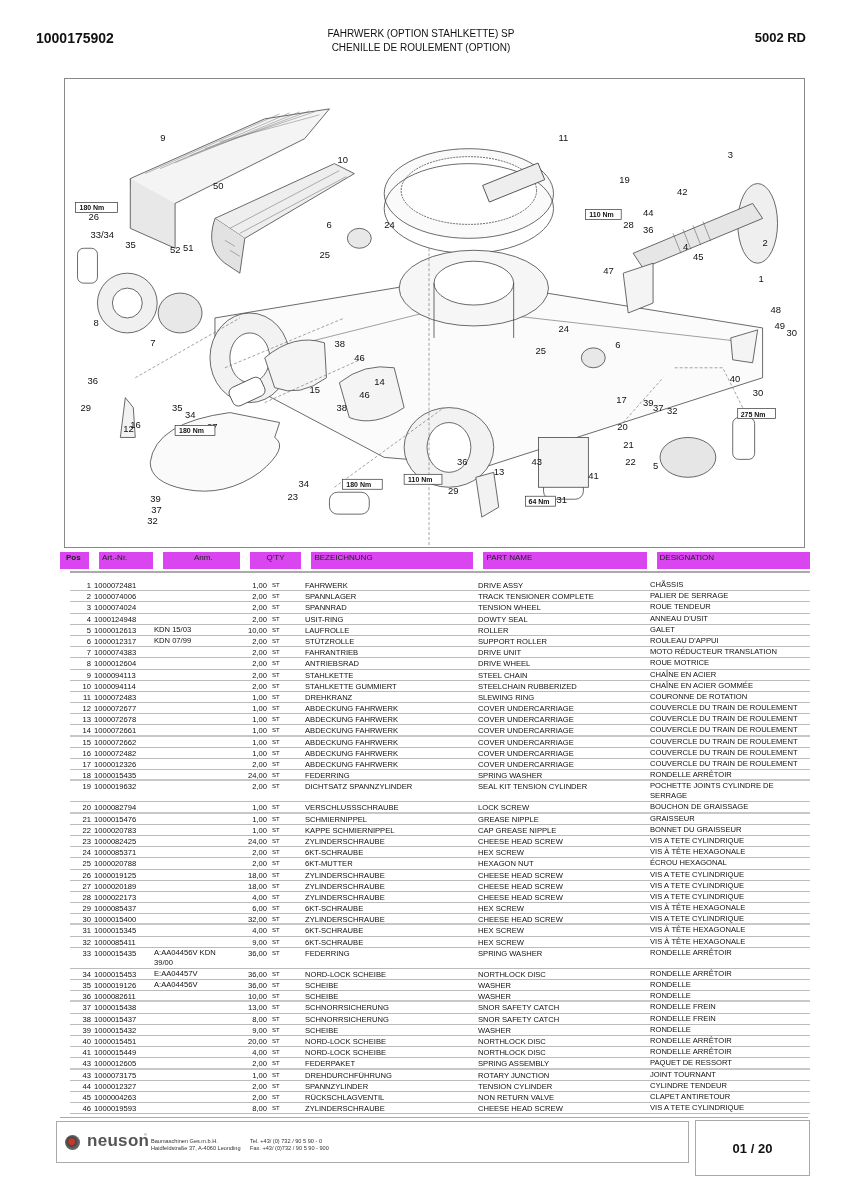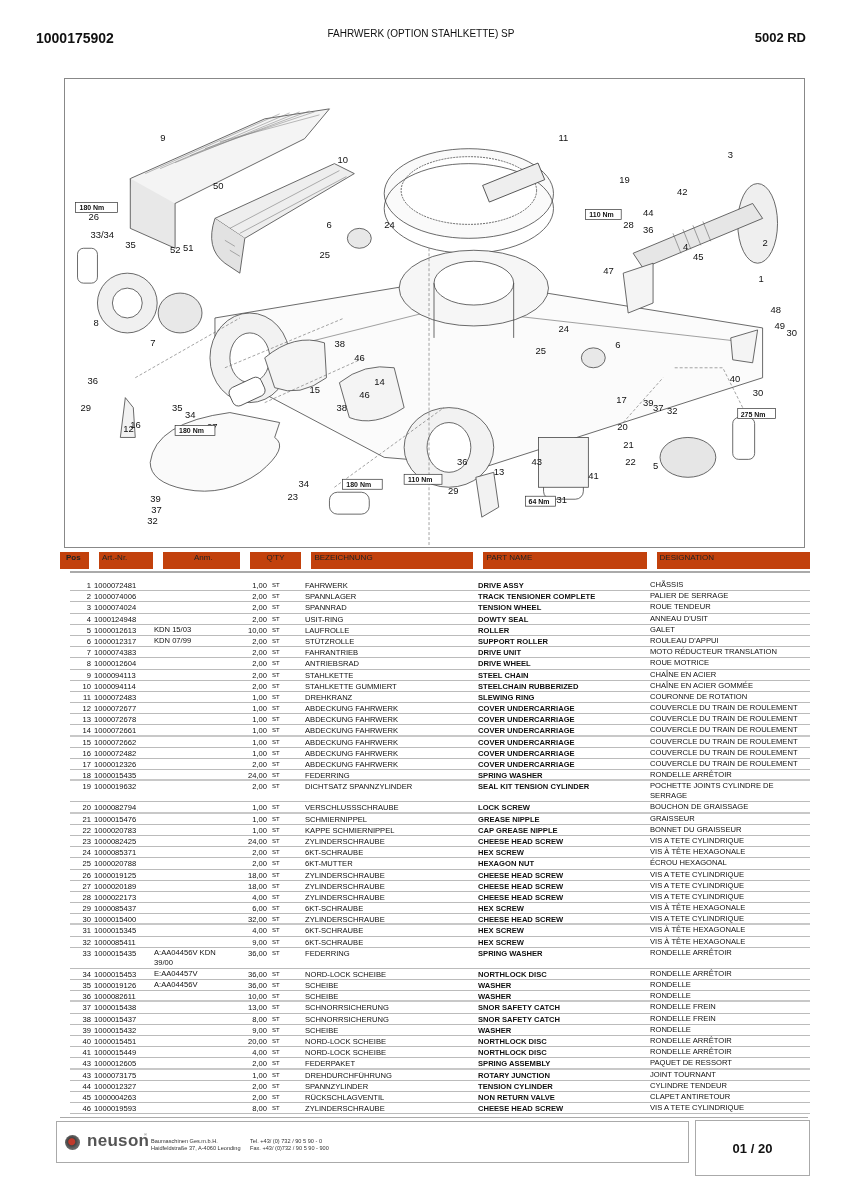--- a/index.html
+++ b/index.html
@@ -10,58 +10,59 @@
   .hdr-right { position: absolute; right: 36px; top: 30px; font-size: 13px; font-weight: bold; }
   .hdr-center { position: absolute; left: 0; right: 0; top: 27px; text-align: center; font-size: 10px; line-height: 13.5px; }
 
   .diagram { position: absolute; left: 64px; top: 78px; width: 741px; height: 470px; border: 1px solid #888; background: #fff; }
   .diagram svg { width: 100%; height: 100%; display: block; }
   .callout { font-family: "Liberation Sans", sans-serif; font-size: 9.5px; fill: #111; }
   .torque { font-family: "Liberation Sans", sans-serif; font-size: 7px; font-weight: bold; fill: #111; }
 
   .parts-table { position: absolute; left: 60px; top: 555px; width: 760px; font-size: 7.6px; }
   .thead { display: flex; height: 11px; align-items: center; }
-  .th { background: #c2410c; height: 17px; line-height: 11px; padding-left: 3px; margin-right: 10px; color: #222; font-size: 8px; }
+  .th { background: #d946ef; height: 17px; line-height: 11px; padding-left: 3px; margin-right: 10px; color: #222; font-size: 8px; }
   .th.pos { font-weight: bold; width: 30px; padding-left: 6px; }
   .th.art { width: 56px; }
   .th.anm { width: 80px; text-align: center; padding-left: 4px; }
   .th.qty { width: 54px; text-align: center; padding-left: 0; }
   .th.bez { width: 169px; }
   .th.pn { width: 170px; }
   .th.des { width: 160px; }
   .thead-rule { height: 2px; background: #aaa; margin-top: 5px; margin-left: 10px; width: 740px; }
   .tbody { margin-top: 7px; }
   .row { display: flex; height: 11.2px; line-height: 11px; border-bottom: 1px solid #bbb; margin-left: 10px; width: 740px; }
   .row.tall { height: 21px; }
   .row.thick { border-bottom: 2px solid #c8c8c8; }
   .c { white-space: nowrap; overflow: visible; }
   .c-pos { width: 24px; text-align: right; padding-right: 3px; }
   .c-art { width: 60px; }
   .c-anm { width: 64px; white-space: normal; line-height: 10px; }
   .c-qty { width: 52px; text-align: right; padding-right: 3px; }
   .c-unit { width: 35px; font-size: 6px; padding-left: 2px; }
   .c-bez { width: 173px; }
-  .c-pn { width: 172px; font-weight: bold; }
+  .c-pn { width: 172px; }
   .c-des { width: 160px; white-space: normal; line-height: 10px; }
 
   .footer { position: absolute; left: 56px; top: 1121px; width: 633px; height: 42px; border: 1px solid #aaa; padding-left: 24px; }
   .footer-topline { position: absolute; left: 60px; top: 1117px; width: 748px; height: 1px; background: #aaa; }
   .pagebox { position: absolute; left: 695px; top: 1120px; width: 115px; height: 56px; border: 1px solid #aaa; display: flex; align-items: center; justify-content: center; font-size: 13px; font-weight: bold; }
   .logo-mark { position: absolute; left: 8px; top: 13px; width: 15px; height: 15px; border-radius: 50%; background: radial-gradient(circle at 45% 45%, #c0392b 0 3px, #444 4px, #666 7px); }
   .logo-text { position: absolute; left: 30px; top: 9px; font-size: 17px; font-weight: bold; color: #555; letter-spacing: 0.3px; }
   .logo-reg { position: absolute; left: 87px; top: 10px; font-size: 4px; color: #555; }
   .addr { position: absolute; left: 94px; top: 16px; font-size: 5.6px; line-height: 7px; color: #333; }
   .contact { position: absolute; left: 193px; top: 16px; font-size: 5.6px; line-height: 7px; color: #333; }
 </style>
 </head>
 <body>
 
 <div class="hdr-left">1000175902</div>
 <div class="hdr-center">
   <div>FAHRWERK (OPTION STAHLKETTE) SP</div>
+  <div>CHENILLE DE ROULEMENT (OPTION)</div>
 </div>
 <div class="hdr-right">5002 RD</div>
 
 <div class="diagram">
   <svg viewBox="0 0 741 470" xmlns="http://www.w3.org/2000/svg">
     <g fill="none" stroke="#444" stroke-width="0.8">
 
       <path d="M65 100 L200 40 L265 30 L240 60 L110 125 L70 145 Z" fill="#f4f4f4"></path>
       <path d="M65 100 L65 150 L110 170 L110 125" fill="#e8e8e8"></path>
       <g stroke="#777" stroke-width="0.5">

